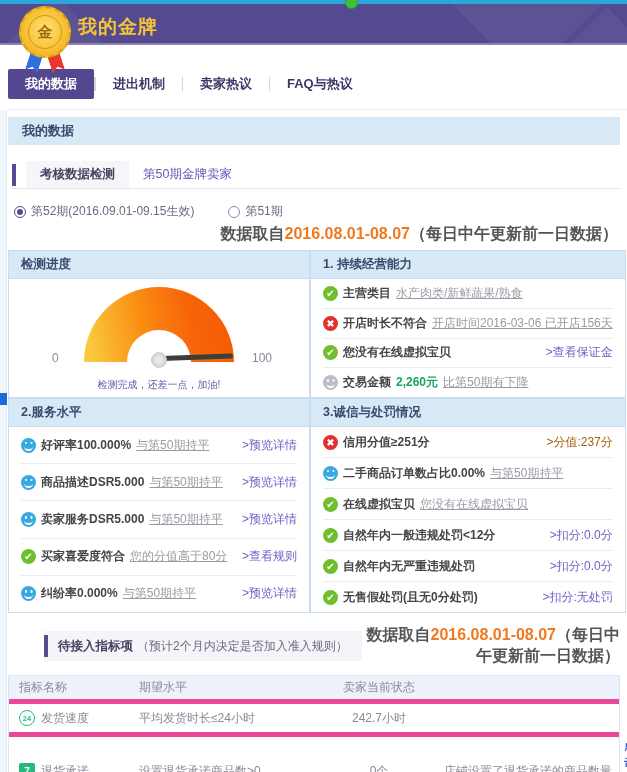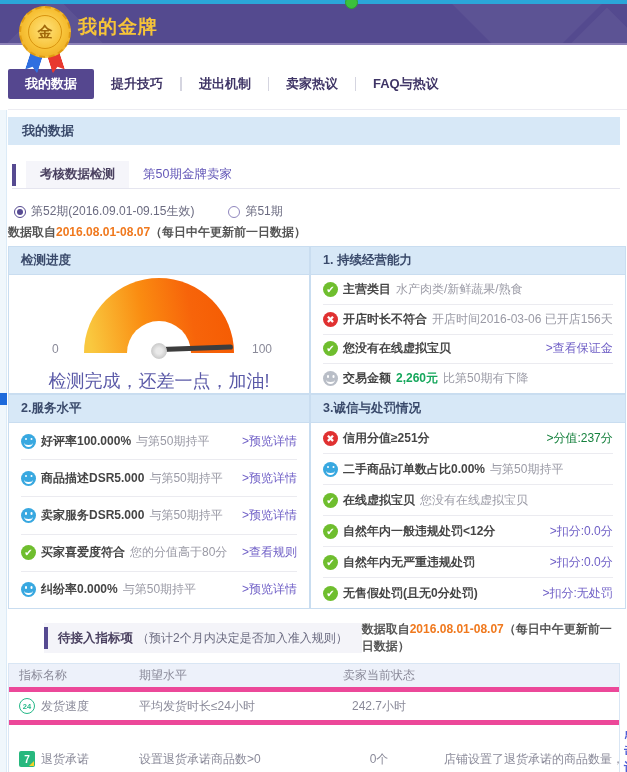--- a/index.html
+++ b/index.html
@@ -50,39 +50,39 @@
   .subtab { font-size:12.5px; padding:5px 14px; cursor:pointer; color:#6458b8; }
   .subtab.active { color:#4a4160; font-weight:bold; background:#f5f5fa; }
 
   .period-row { display:flex; align-items:center; gap:34px; margin:14px 0 0 6px; color:#6b6b80; }
   .radio { display:flex; align-items:center; gap:5px; cursor:pointer; }
   .radio .rb { width:12px; height:12px; border-radius:50%; border:1px solid #8f86bd; position:relative; background:#fff; }
   .radio.checked .rb { border-color:#564a91; }
   .radio.checked .rb::after { content:""; position:absolute; left:2px; top:2px; width:6px; height:6px;
     border-radius:50%; background:#564a91; }
 
-  .datasource { font-weight:bold; color:#555; margin:4px 2px 5px 0; font-size:12px; }
+  .datasource { text-align:right; font-weight:bold; color:#555; margin:4px 2px 5px 0; font-size:16px; }
   .datasource .rng { color:#f0791e; }
 
   
   .grid { display:grid; grid-template-columns:302px 1fr; }
   .panel { border:1px solid #c9ddf0; background:#fff; display:flex; flex-direction:column; }
   .panel-head { background:#d7e8f7; height:28px; display:flex; align-items:center; padding-left:12px;
     font-weight:bold; color:#3a4a6b; font-size:12.5px; border-bottom:1px solid #c9ddf0; }
   .panel-body { display:flex; flex-direction:column; flex:1; }
   .panel-body.tall { min-height:185px; }
   .panel-body.short { min-height:118px; }
   .prow { flex:1; display:flex; align-items:center; margin:0 12px; gap:5px; min-height:28px; }
   .prow + .prow { border-top:1px solid #ebebf0; }
   .lbl { font-weight:bold; color:#454545; white-space:nowrap; }
-  .sub { color:#9a9aa5; white-space:nowrap; }
+  .sub { color:#9a9aa5; white-space:nowrap;text-decoration:underline; }
   .amount { font-weight:bold; color:#16a75c; }
   .spacer { flex:1; }
   .plink { color:#6f5fc6; text-decoration:none; white-space:nowrap; cursor:pointer; }
-  .gray-note { color:#15803d; white-space:nowrap; }
+  .gray-note { color:#a16207; white-space:nowrap; }
 
   
   .ic { width:15px; height:15px; border-radius:50%; flex:0 0 15px; display:flex; align-items:center;
     justify-content:center; color:#fff; font-size:10px; font-weight:bold; }
   .ic.check { background:#6fbe2e; }
   .ic.cross { background:#e03131; }
   .face { position:relative; width:15px; height:15px; border-radius:50%; flex:0 0 15px; background:#38a8e0; }
   .face.gray { background:#b9bec7; }
   .face::before { content:""; position:absolute; top:4px; left:3.5px; width:2.5px; height:2.5px;
     border-radius:50%; background:#fff; box-shadow:5.5px 0 0 #fff; }
@@ -96,21 +96,21 @@
     border-radius:150px 150px 0 0;
     background:linear-gradient(80deg,#f9c83f 5%,#fa8c11 40%,#f7640a 70%,#f55c03 95%); }
   .gauge-hole { position:absolute; left:50%; transform:translateX(-50%); bottom:0; width:64px; height:32px;
     border-radius:64px 64px 0 0; background:#fff; }
   .needle { position:absolute; left:50%; bottom:1px; width:74px; height:5px; background:#3d3d3d;
     border-radius:3px; transform:rotate(-2deg); transform-origin:left center; }
   .hub { position:absolute; left:50%; transform:translateX(-50%); bottom:-6px; width:16px; height:16px;
     border-radius:50%; background:radial-gradient(circle,#e9e9e9 30%,#bdbdbd 100%); border:1px solid #cfcfcf; }
   .gmin { position:absolute; left:8px; bottom:-3px; color:#8a8a99; }
   .gmax { position:absolute; right:2px; bottom:-3px; color:#8a8a99; }
-  .gauge-caption { margin-top:16px; color:#5b5aa8; font-size:18px; }
+  .gauge-caption { margin-top:16px; color:#5b5aa8; font-size:10px; }
 
   
   .pending-row { display:flex; align-items:center; margin-top:12px;padding-left:36px; }
   .pending-title { display:flex; align-items:center; background:#f4f4f9; padding:4px 14px 4px 0; }
   .pending-bar { width:4px; height:22px; background:#564a91; margin-right:10px; }
   .pending-label { font-weight:bold; color:#4a4160; font-size:12.5px; }
   .pending-note { color:#6b6b80; margin-left:4px; }
   .pending-row .datasource { flex:1; margin:0; }
 
   
@@ -147,21 +147,20 @@
 <div class="medal">
   <div class="ribbon-l"></div>
   <div class="ribbon-r"></div>
   <div class="disc">
       <div class="disc-inner">金</div>
     </div>
 </div>
 
 <div class="navtabs">
   <div class="navtab active">我的数据</div>
-  <div class="navtab">提升技巧</div>
   <div class="navdiv"></div>
   <div class="navdiv"></div>
   <div class="navtab">进出机制</div>
   <div class="navdiv"></div>
   <div class="navtab">卖家热议</div>
   <div class="navdiv"></div>
   <div class="navtab">FAQ与热议</div>
 </div>
 
 <div class="left-strip"></div>

